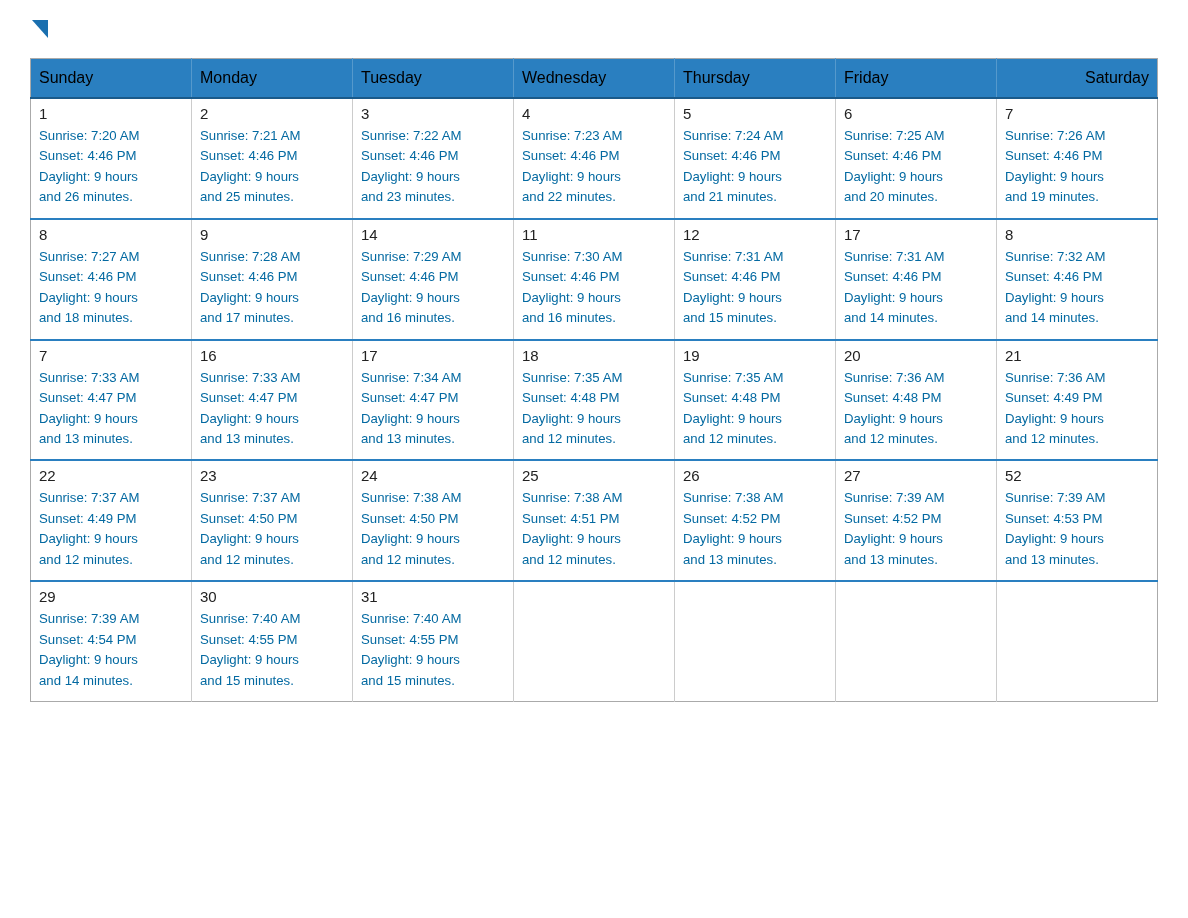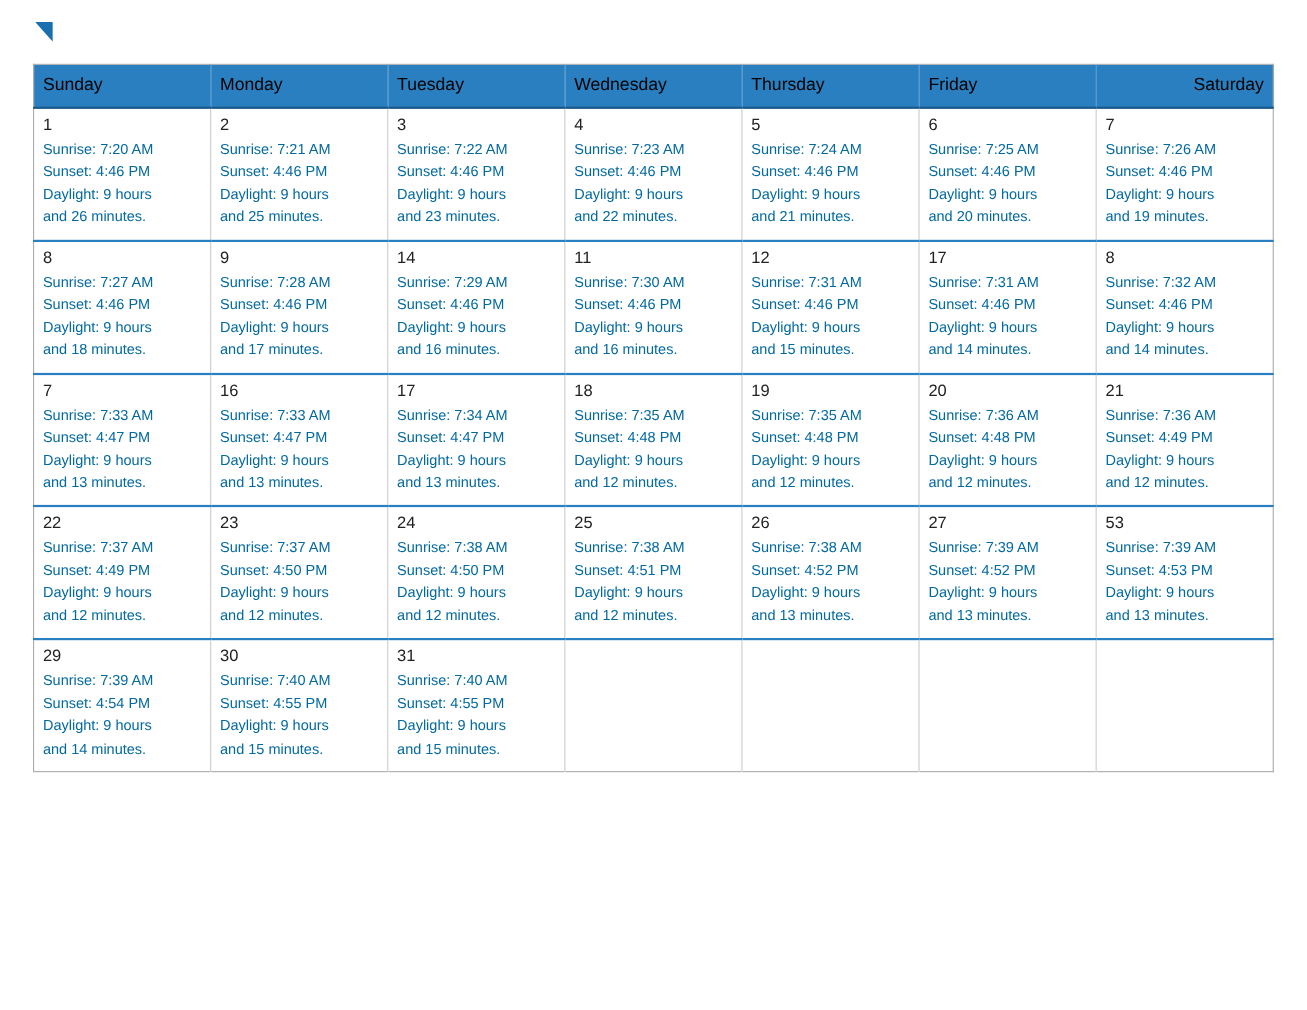--- a/index.html
+++ b/index.html
@@ -232,21 +232,21 @@
         </td>
         <td>
           <span class="day-number">26</span>
         <div class="day-info">Sunrise: 7:38 AM<br>Sunset: 4:52 PM<br>Daylight: 9 hours<br>and 13 minutes.</div>
         </td>
         <td>
           <span class="day-number">27</span>
         <div class="day-info">Sunrise: 7:39 AM<br>Sunset: 4:52 PM<br>Daylight: 9 hours<br>and 13 minutes.</div>
         </td>
         <td>
-          <span class="day-number">53</span>
+          <span class="day-number">52</span>
         <div class="day-info">Sunrise: 7:39 AM<br>Sunset: 4:53 PM<br>Daylight: 9 hours<br>and 13 minutes.</div>
         </td>
       </tr>
       <tr>
         <td>
           <span class="day-number">29</span>
         <div class="day-info">Sunrise: 7:39 AM<br>Sunset: 4:54 PM<br>Daylight: 9 hours<br>and 14 minutes.</div>
         </td>
         <td>
           <span class="day-number">30</span>

